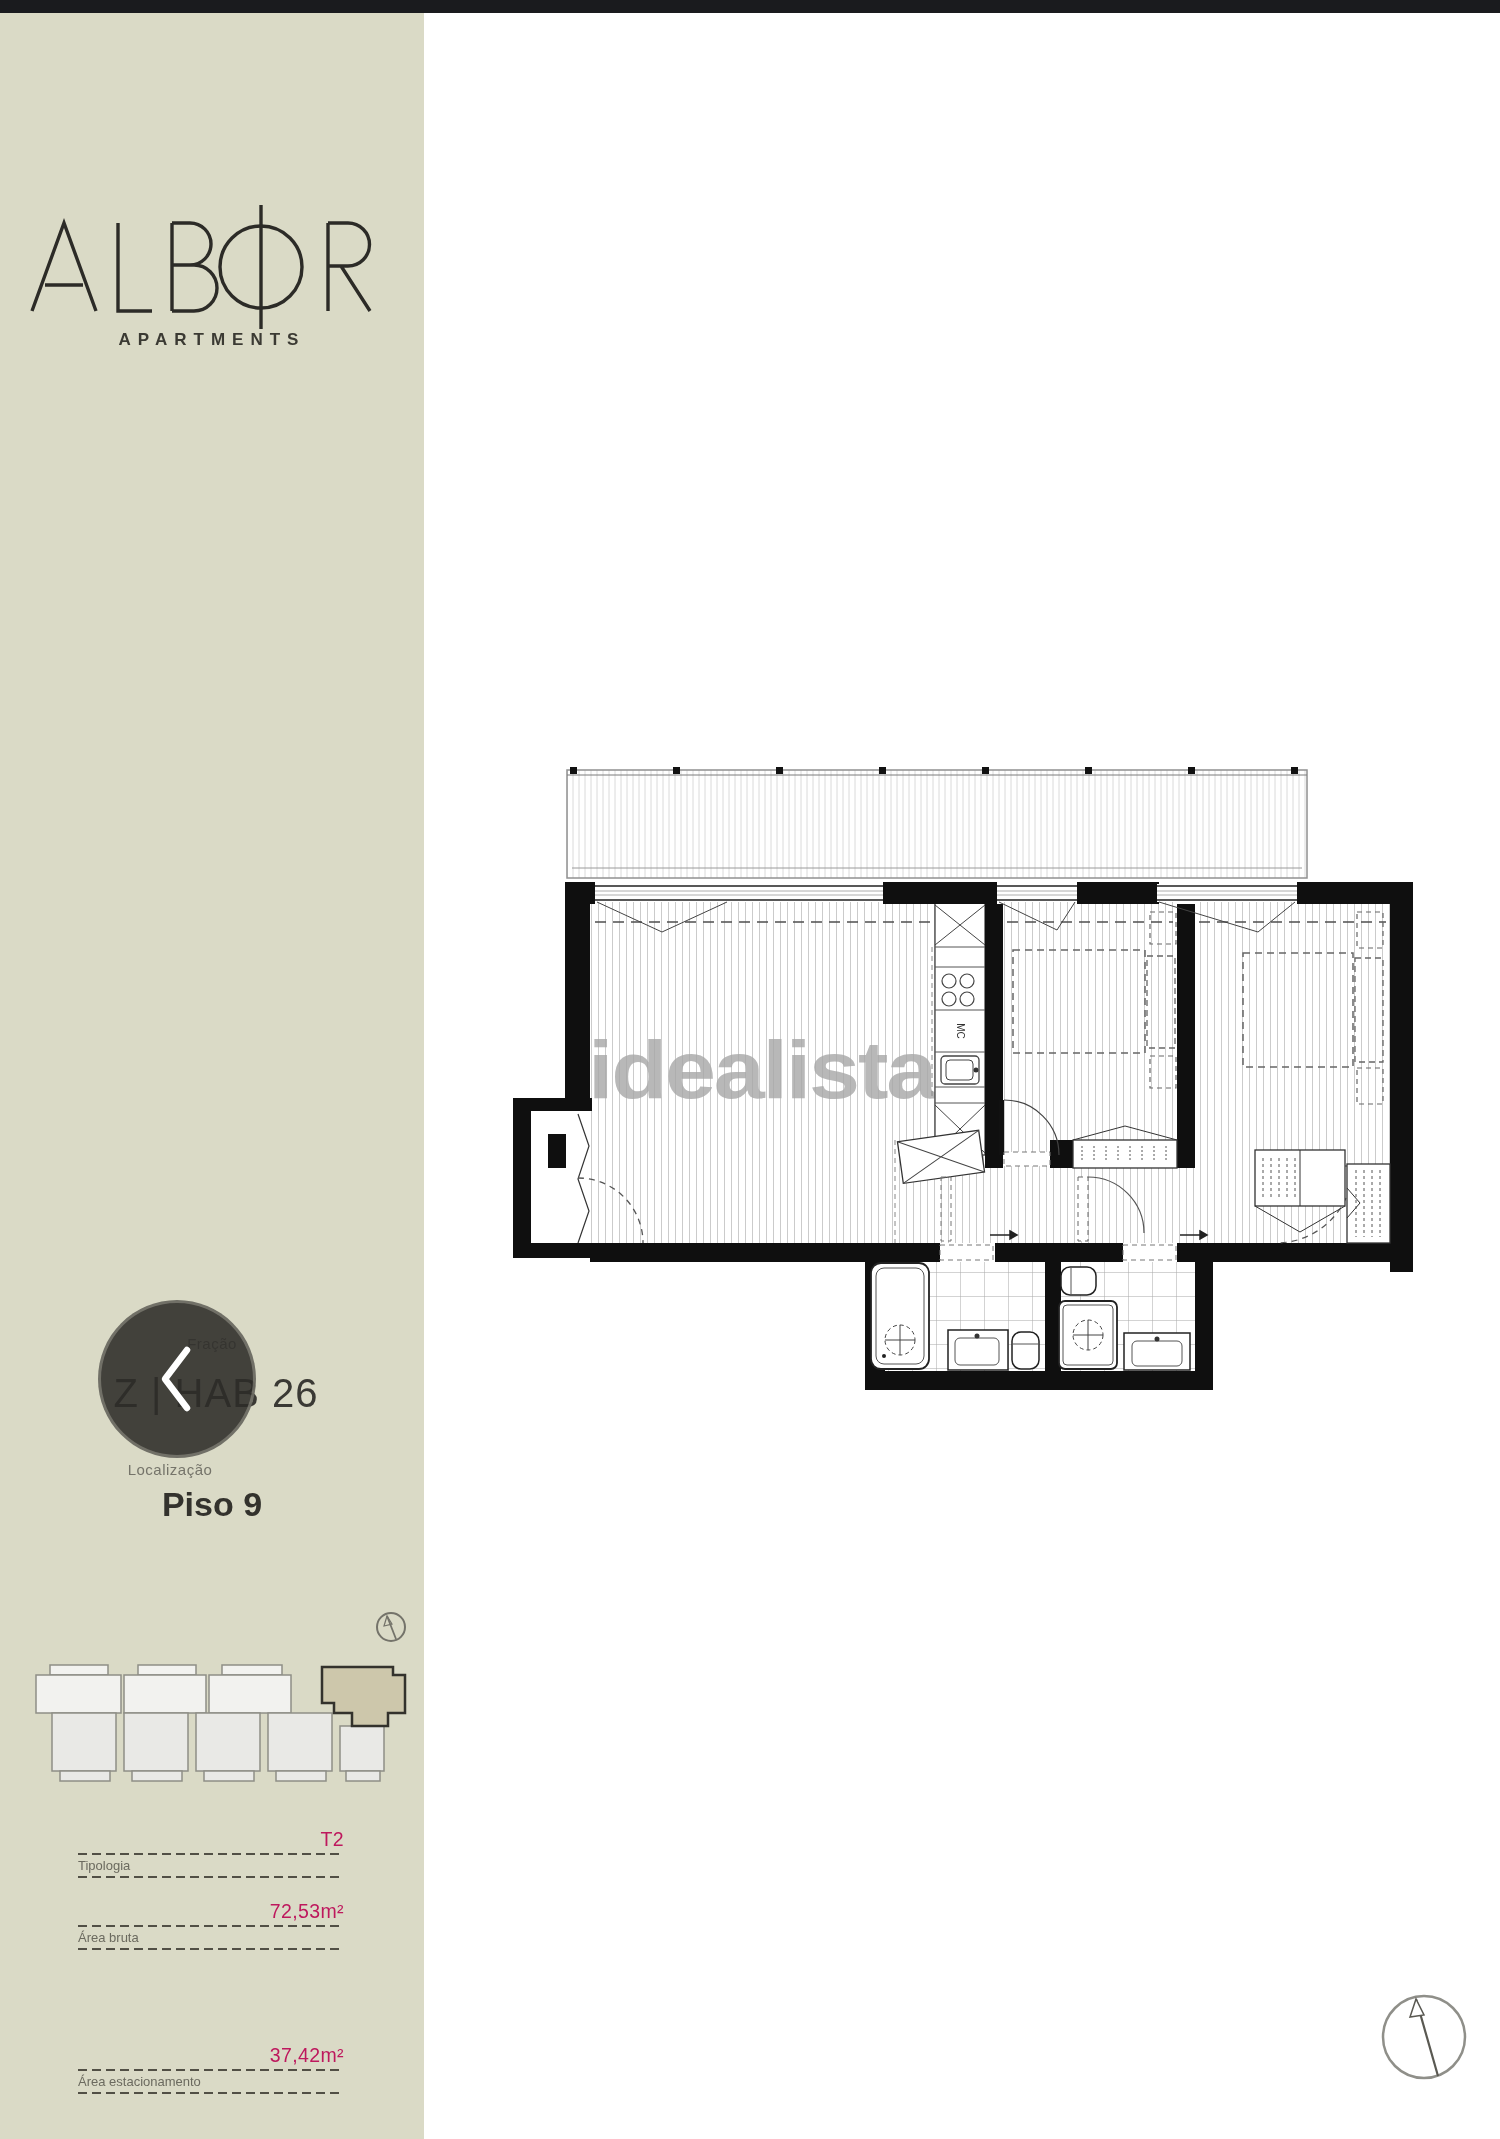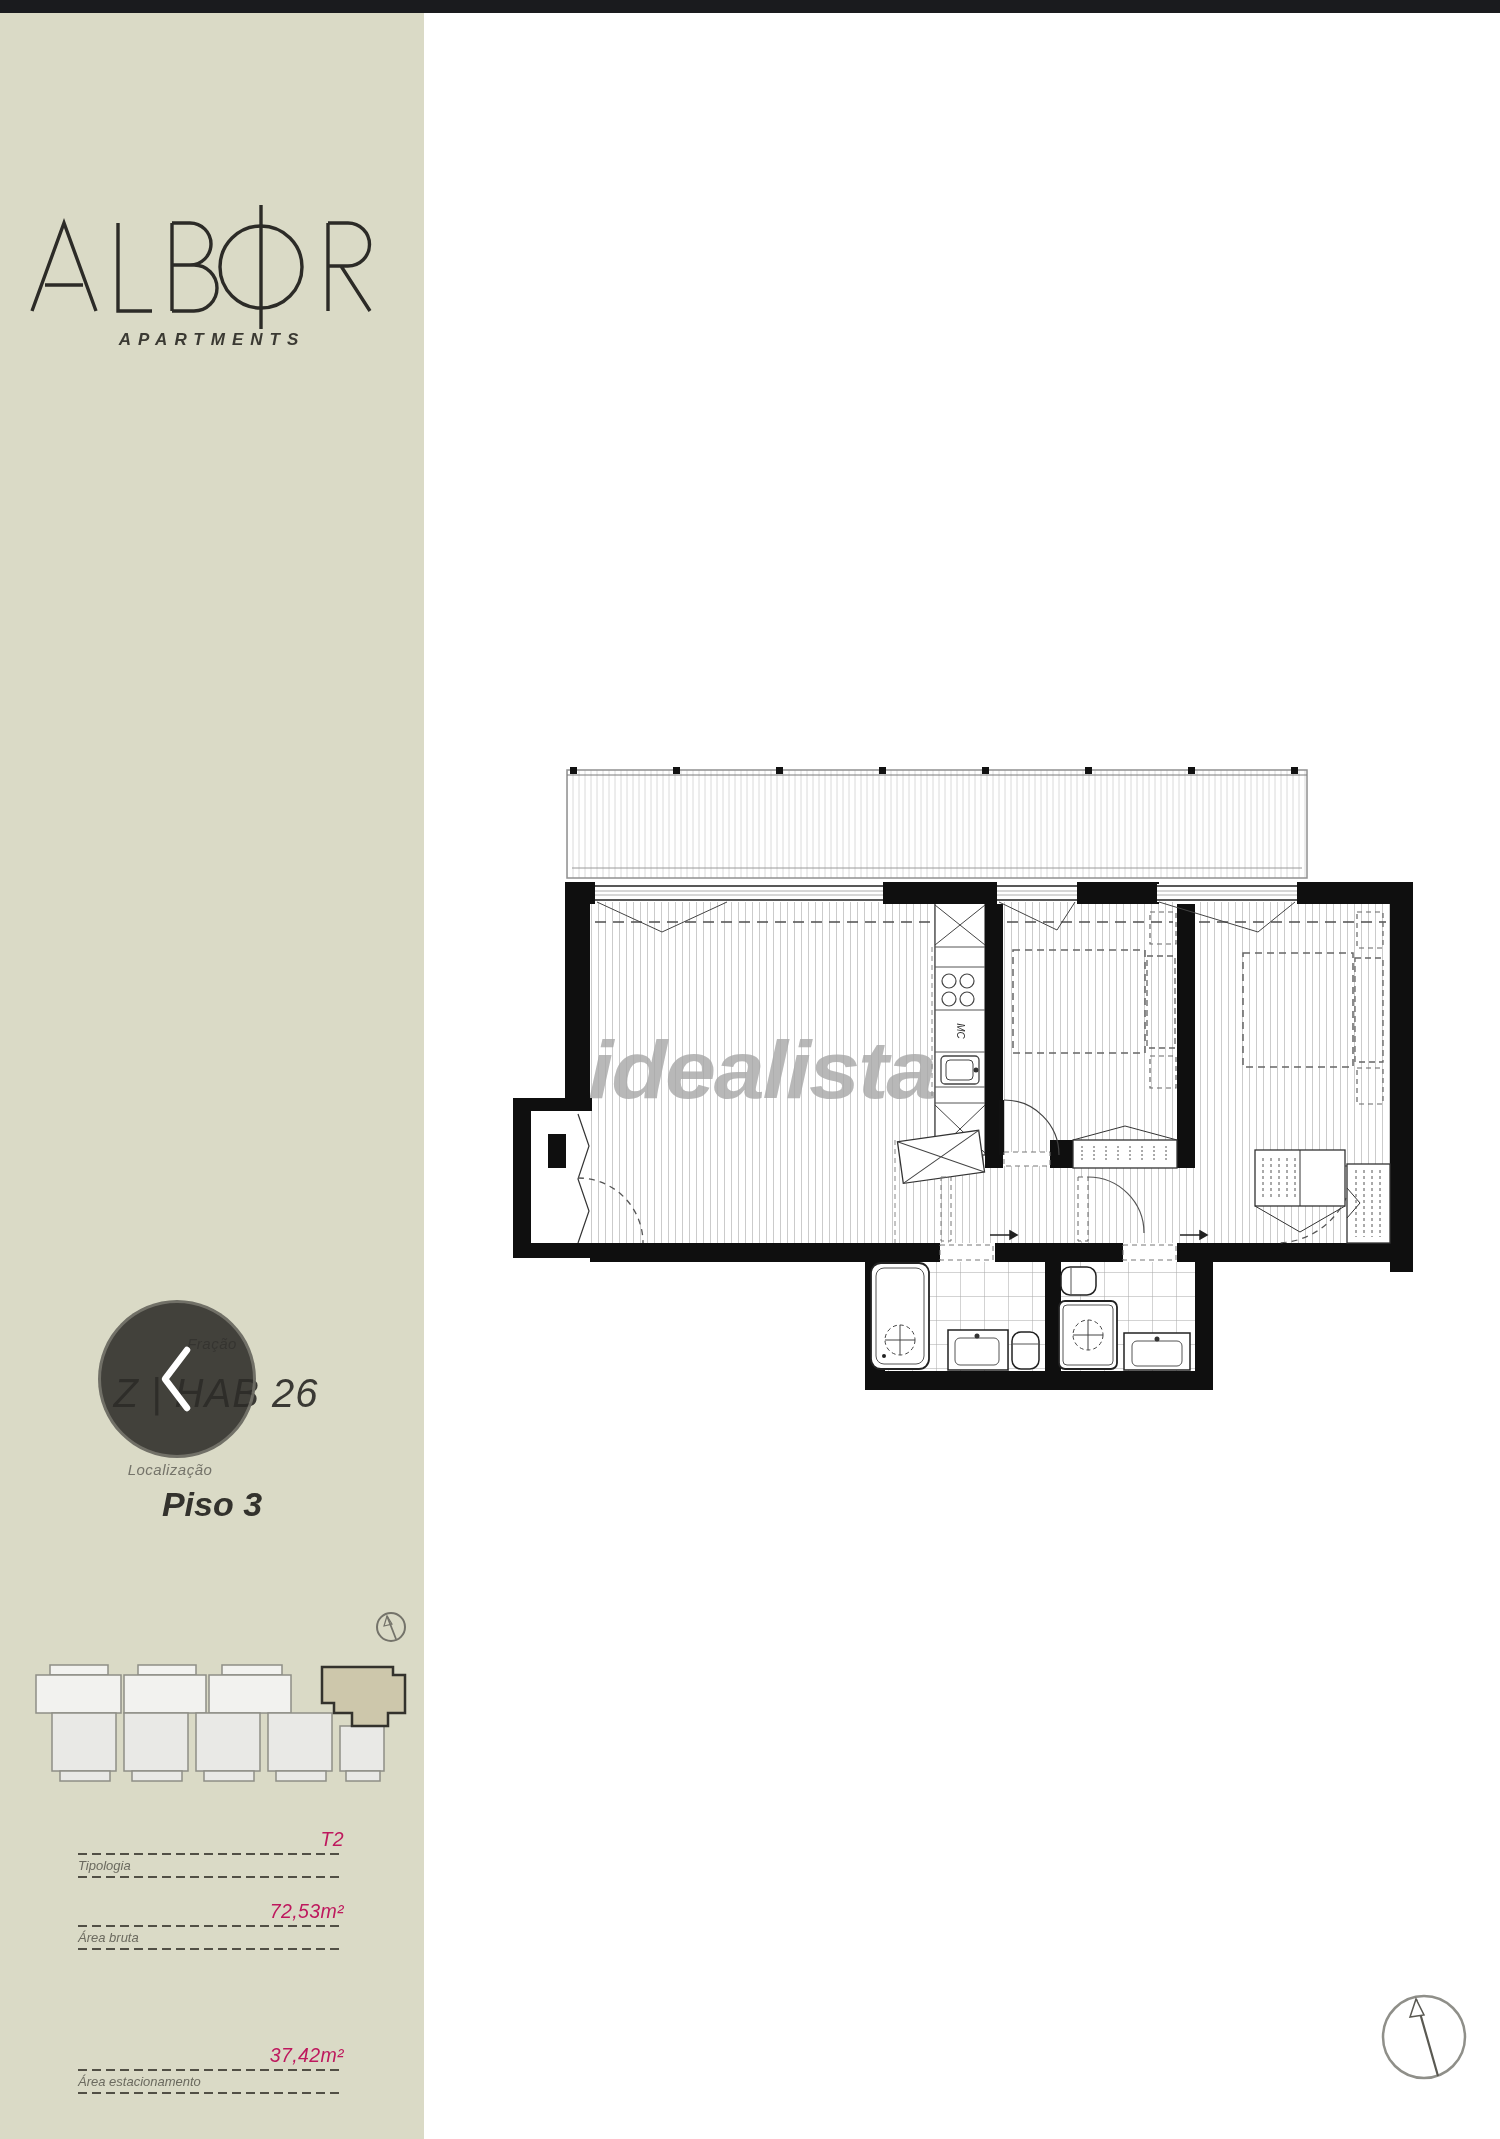--- a/index.html
+++ b/index.html
@@ -1,17 +1,17 @@
 <!DOCTYPE html>
 <html><head>
 <meta charset="utf-8">
 <style>
   html,body{margin:0;padding:0;background:#ffffff;}
   #screen{position:relative;width:1500px;height:2139px;background:#ffffff;overflow:hidden;
-          font-family:"Liberation Sans", sans-serif;font-style:italic;}
+          font-family:"Liberation Sans", sans-serif;}
   .abs{position:absolute;}
   #topbar{left:0;top:0;width:1500px;height:13px;background:#1a1b1e;}
   #sidebar{left:0;top:13px;width:424px;height:2126px;background:#dadac6;}
   #brand-sub{left:0;top:317px;width:424px;text-align:center;font-size:17px;font-weight:600;
              letter-spacing:7px;color:#3b3a33;}
   #fraction-label{left:0;top:1322px;width:424px;text-align:center;font-size:15px;color:#75746a;letter-spacing:0.5px;}
   #fraction-value{left:0;top:1358px;width:432px;text-align:center;font-size:40px;font-weight:500;
                   color:#3a3934;letter-spacing:1px;}
   #back-btn{left:98px;top:1287px;width:158px;height:158px;border-radius:50%;
             background:rgba(44,43,40,0.88);border:3px solid rgba(145,143,132,0.6);
@@ -47,21 +47,21 @@
     <div id="brand-sub" class="abs">APARTMENTS</div>
 
     <div id="fraction-label" class="abs">Fração</div>
     <div id="fraction-value" class="abs">Z | HAB 26</div>
     <div id="back-btn" class="abs">
       <svg width="46" height="74" viewBox="0 0 46 74">
         <polyline points="33,8 11,37 33,66" fill="none" stroke="#ffffff" stroke-width="6.5" stroke-linecap="round" stroke-linejoin="round"></polyline>
       </svg>
     </div>
     <div id="location-label" class="abs">Localização</div>
-    <div id="location-value" class="abs">Piso 3</div>
+    <div id="location-value" class="abs">Piso 9</div>
 
     <svg class="abs" style="left:0;top:0;" width="424" height="1800" viewBox="0 0 424 1800">
       <g stroke="#8e8e86" stroke-width="1.5">
         <rect x="50" y="1652" width="58" height="10" fill="#f2f2ef"></rect>
         <rect x="138" y="1652" width="58" height="10" fill="#f2f2ef"></rect>
         <rect x="222" y="1652" width="60" height="10" fill="#f2f2ef"></rect>
         <rect x="36" y="1662" width="85" height="38" fill="#f2f2ef"></rect>
         <rect x="124" y="1662" width="82" height="38" fill="#f2f2ef"></rect>
         <rect x="209" y="1662" width="82" height="38" fill="#f2f2ef"></rect>
         <rect x="52" y="1700" width="64" height="58" fill="#e9e9e6"></rect>

